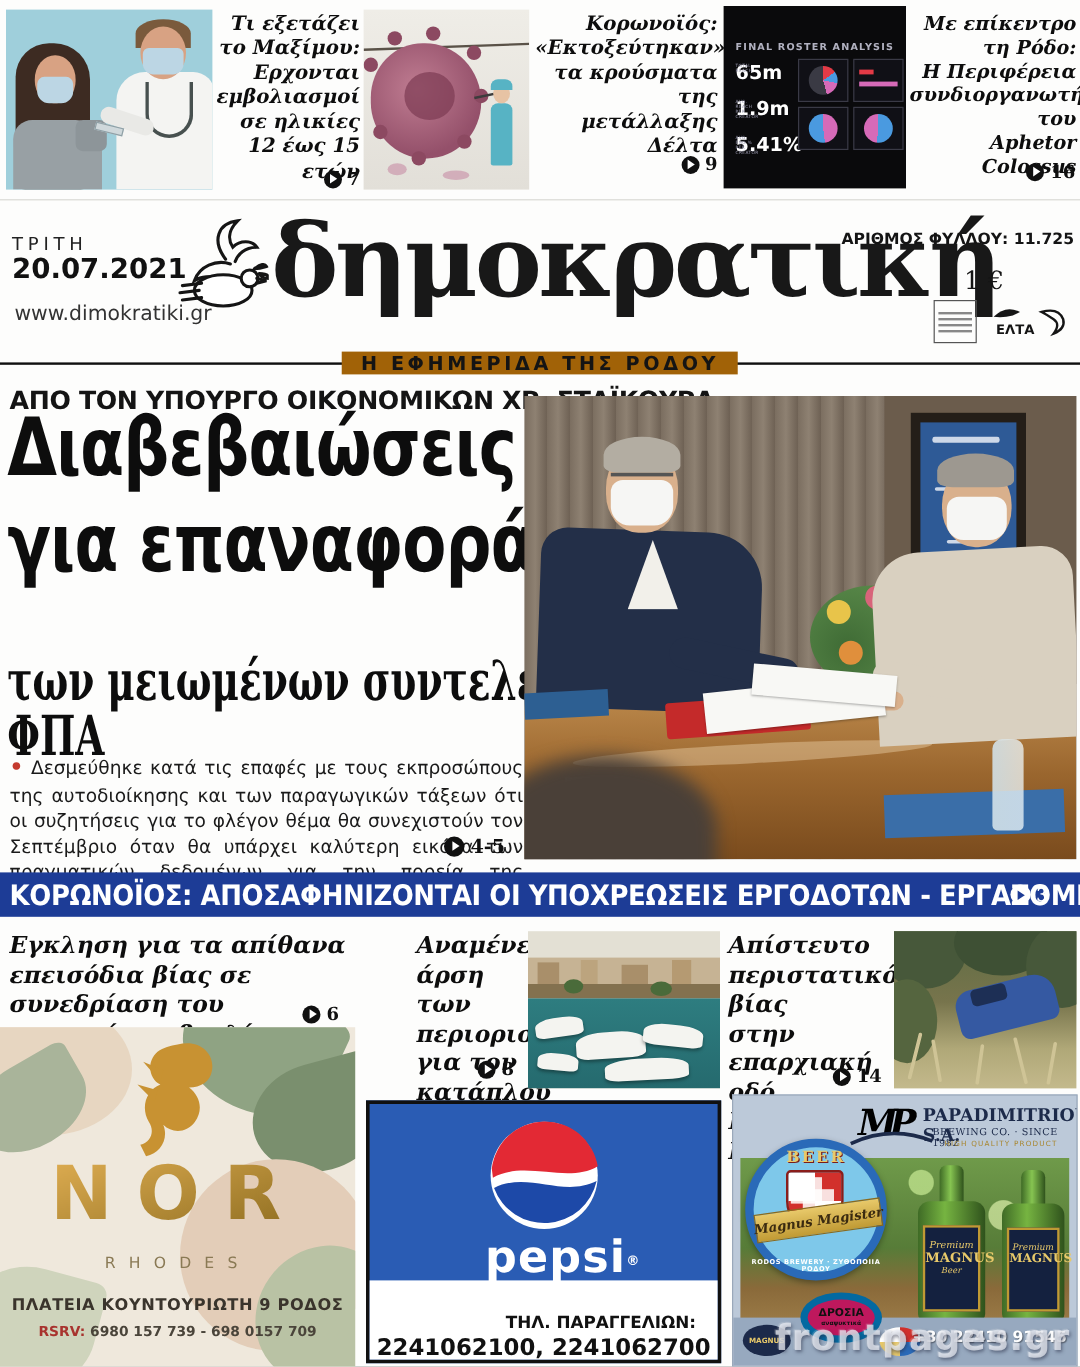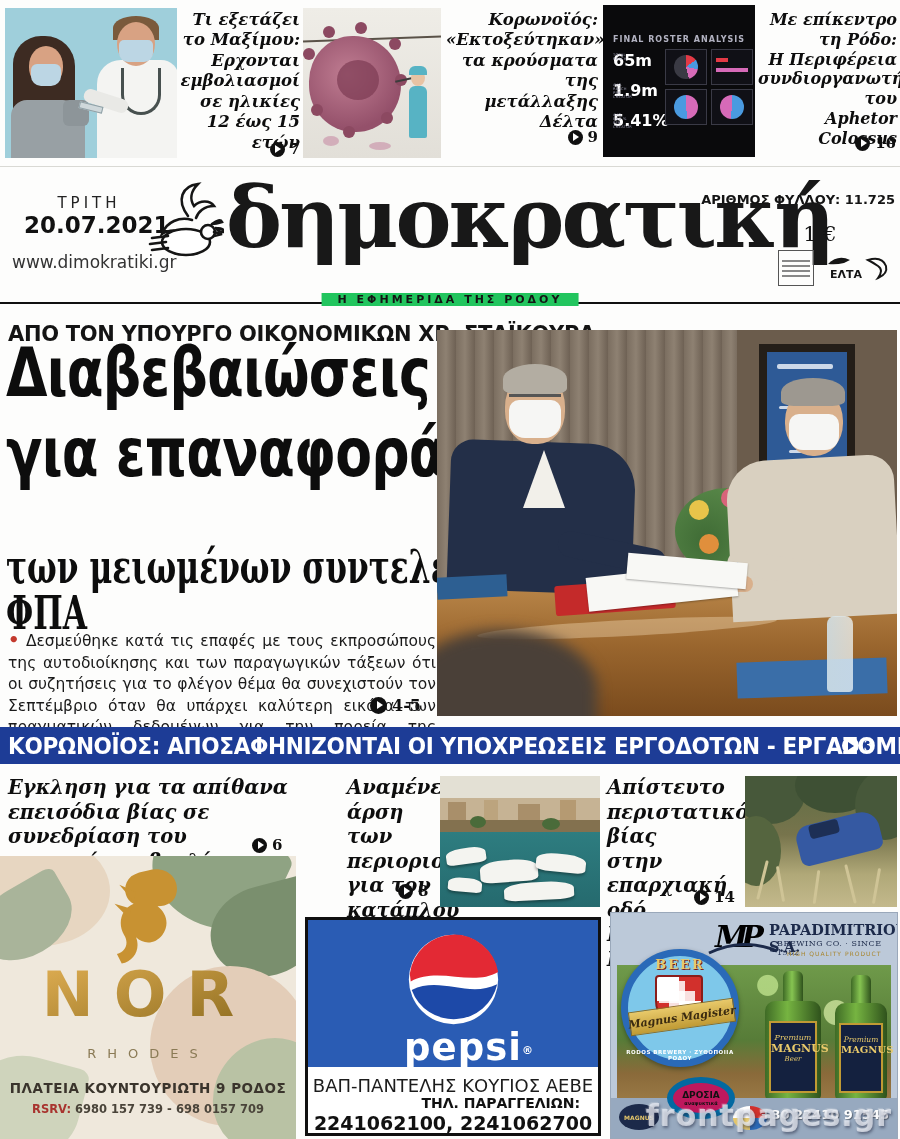--- a/index.html
+++ b/index.html
@@ -110,21 +110,21 @@
 
   
   .m-day{font-size:15px;letter-spacing:4px;color:#222;}
   .m-date{font-size:23px;font-weight:bold;color:#111;}
   .m-web{font-size:17px;color:#333;}
   .m-title{font-family:"DejaVu Serif",serif;font-weight:bold;font-size:84px;letter-spacing:-3px;line-height:1;color:#181818;}
   .m-issue{font-size:13px;font-weight:bold;}
   .m-price{font-family:"DejaVu Serif",serif;font-size:21px;}
   .m-stamp{width:36px;height:36px;border:1px solid #555;display:flex;flex-direction:column;justify-content:center;gap:3px;padding:3px;box-sizing:border-box;}
   .m-stamp i{display:block;height:2px;background:#888;}
-  .tagline{font-size:11px;font-weight:bold;letter-spacing:3px;background:#22c55e;padding:0 16px;}
+  .tagline{font-size:16px;font-weight:bold;letter-spacing:3px;background:#a16207;padding:0 16px;}
 
   
   .kicker{font-weight:bold;font-size:21px;letter-spacing:-.3px;}
   .hl{font-weight:bold;font-size:67px;line-height:1;letter-spacing:-1px;color:#0d0d0d;}
   .subhl{font-family:"DejaVu Serif",serif;font-weight:bold;font-size:46px;line-height:1;color:#0d0d0d;}
   .lede{font-size:15.5px;line-height:1.38;color:#1a1a1a;text-align:justify;}
   .lede .bullet{color:#c43a2e;font-size:18px;font-weight:bold;}
 
   
   .banner{background:#1d3c96;color:#fff;display:flex;align-items:center;}
@@ -291,21 +291,21 @@
     <span class="pmark">
         <span class="pmark-c">
           <span class="chev"></span>
         </span>
         <span class="pmark-n">16</span>
       </span>
   </div>
 
   <div class="abs hairline" style="left:0;top:166px;width:900px;height:1px;"></div>
 
-  <div class="abs" style="left:24px;top:194px;width:130px;text-align:center;">
+  <div class="abs" style="left:10px;top:194px;width:130px;text-align:left;">
     <div class="m-day">ΤΡΙΤΗ</div>
     <div class="m-date">20.07.2021</div>
   </div>
   <div class="abs m-web" style="left:12px;top:252px;width:140px;text-align:center;">www.dimokratiki.gr</div>
 
   <svg class="abs" style="left:146px;top:180px;" width="78" height="92" viewBox="0 0 78 92">
     <g fill="none" stroke="#151515" stroke-width="2.6" stroke-linecap="round">
       <path d="M42,36 C30,20 36,6 52,4 C44,12 44,20 48,26 C54,20 64,20 68,26 C58,26 52,32 50,38"></path>
       <path d="M46,40 C34,36 20,42 16,54 C22,50 30,50 36,52"></path>
       <ellipse cx="40" cy="62" rx="24" ry="13" fill="#fff"></ellipse>
@@ -500,21 +500,20 @@
   <div class="abs pepsi" style="left:305px;top:917px;width:296px;height:219px;">
     <svg style="left:98px;top:12px;" width="95" height="95" viewBox="0 0 100 100">
       <circle cx="50" cy="50" r="47" fill="#ffffff"></circle>
       <path d="M4,44 A47,47 0 0 1 97,42 C70,58 34,36 5,52 Z" fill="#e32934"></path>
       <path d="M6,61 C36,46 66,70 96,55 A47,47 0 0 1 6,61 Z" fill="#1d49a8"></path>
     </svg>
     <div class="pword" style="left:0;top:106px;padding-left:16px;">
       <span style="position:static;">pepsi</span><span style="position:static;font-size:11px;vertical-align:6px;">®</span>
     </div>
     <div class="pband"></div>
-    <div class="pline1" style="left:0;top:155px;">ΒΑΠ-ΠΑΝΤΕΛΗΣ ΚΟΥΓΙΟΣ ΑΕΒΕ</div>
     <div class="pline2" style="left:0;top:175px;">ΤΗΛ. ΠΑΡΑΓΓΕΛΙΩΝ:</div>
     <div class="pline3" style="left:0;top:192px;">2241062100, 2241062700</div>
   </div>
 
   <div class="abs beer" style="left:610px;top:912px;width:288px;height:227px;">
     <div class="mp-mono" style="left:104px;top:6px;">MP</div>
     <svg style="left:96px;top:30px;" width="72" height="14" viewBox="0 0 72 14">
         <path d="M2,10 Q36,-6 70,8" fill="none" stroke="#1c2a4a" stroke-width="3"></path>
       </svg>
     <div class="bco" style="left:158px;top:8px;font-size:14.5px;font-weight:bold;">PAPADIMITRIOU S.A.</div>

